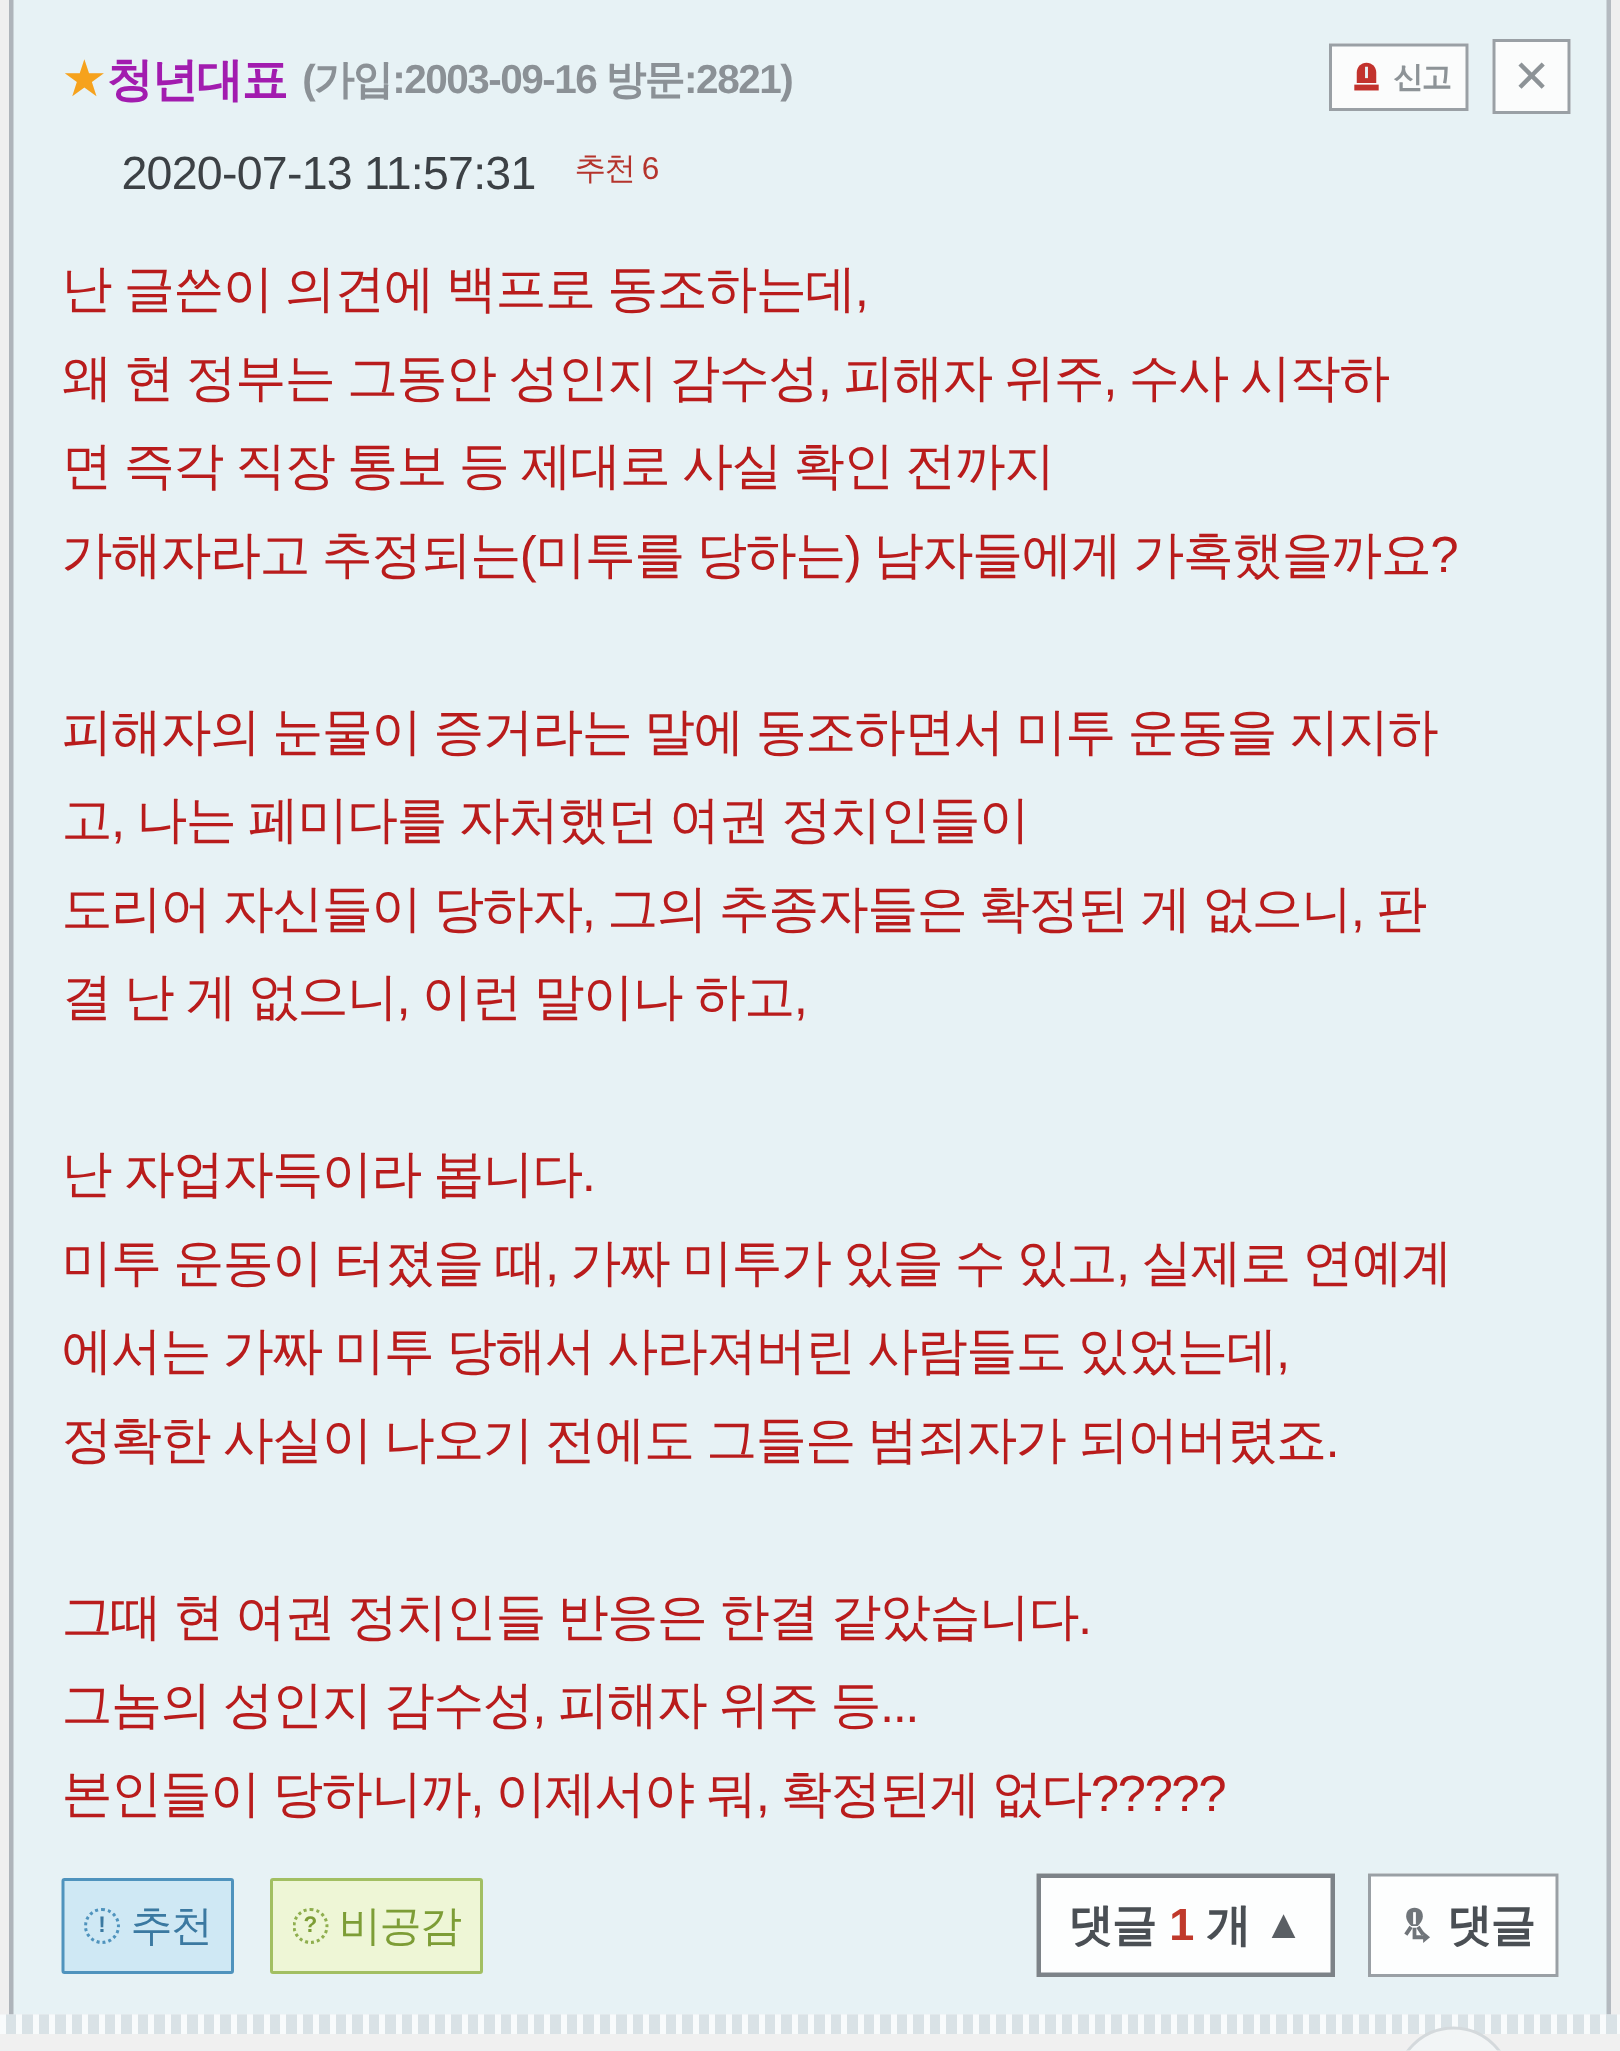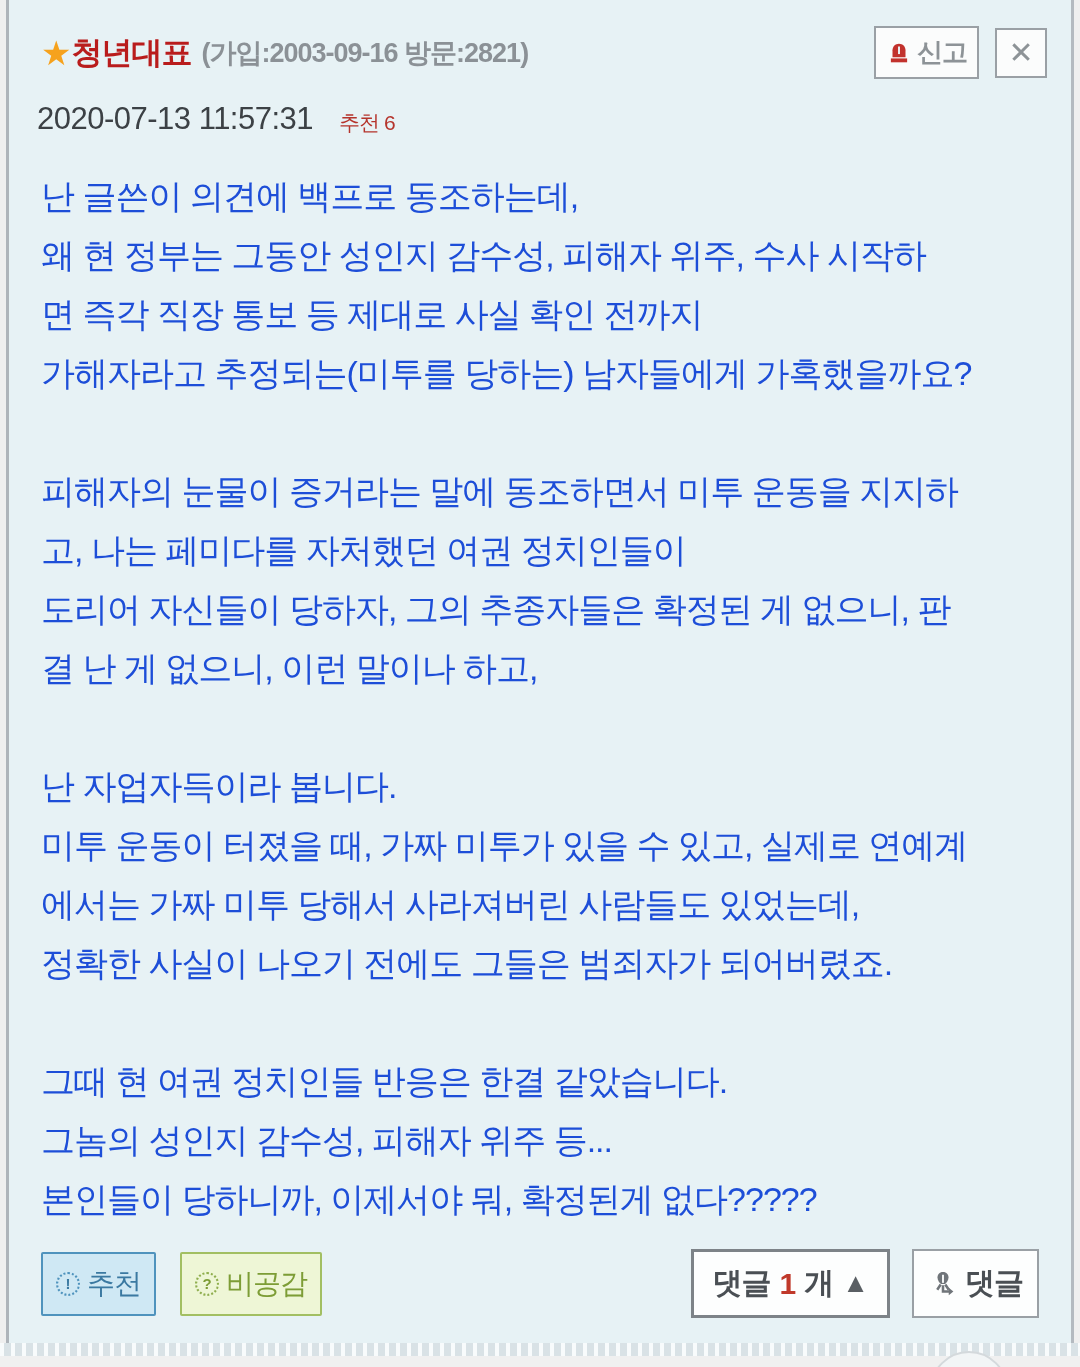--- a/index.html
+++ b/index.html
@@ -18,42 +18,42 @@
     border-right:3px solid #b4bac0;
     overflow:hidden;
   }
   
   .header-row {
     display:flex; align-items:flex-start; justify-content:space-between;
     padding:26px 24px 0 32px;
   }
   .user-block { display:flex; align-items:center; margin-top:6px; }
   .star { color:#f6a21d; font-size:34px; line-height:34px; }
-  .username { font-size:31px; font-weight:bold; color:#b91c1c; letter-spacing:-1px; }
+  .username { font-size:31px; font-weight:bold; color:#a21caf; letter-spacing:-1px; }
   .user-meta { font-size:27px; color:#8b9196; margin-left:10px; letter-spacing:-1px;font-weight:bold; }
   .header-actions { display:flex; align-items:center; gap:16px; }
   .report-btn {
     display:flex; align-items:center; gap:5px;
     border:2px solid #9aa0a5; background:#fbfcfc;
     padding:7px 10px; cursor:pointer;
   }
-  .report-label { font-size:26px; font-weight:bold; color:#8d9397; letter-spacing:-1px; }
+  .report-label { font-size:20px; font-weight:bold; color:#8d9397; letter-spacing:-1px; }
   .close-btn {
     width:52px; height:50px; border:2px solid #9aa0a5; background:#fbfcfc;
     display:flex; align-items:center; justify-content:center;
     font-size:30px; font-weight:bold; color:#8d9397; cursor:pointer;
   }
   
-  .date-row { display:flex; align-items:flex-end; padding:22px 0 0 28px; }
+  .date-row { display:flex; align-items:flex-start; padding:22px 0 0 28px;margin-left:44px; }
   .timestamp { font-size:31px; color:#3c4145; letter-spacing:-0.5px; }
   .upvote-count { font-size:21px; color:#b5342c; margin-left:26px; letter-spacing:-1px; }
   
   .comment-body {
     margin:30px 0 0 32px;
-    font-size:34px; line-height:59px; color:#1d4ed8;
+    font-size:34px; line-height:59px; color:#b91c1c;
     letter-spacing:-1px;
     white-space:pre;
   }
   
   .footer-row {
     position:absolute; left:0; right:0; top:1249px;
     display:flex; align-items:center; justify-content:space-between;
     padding:0 32px 0 32px;
   }
   .footer-left, .footer-right { display:flex; align-items:center; }

